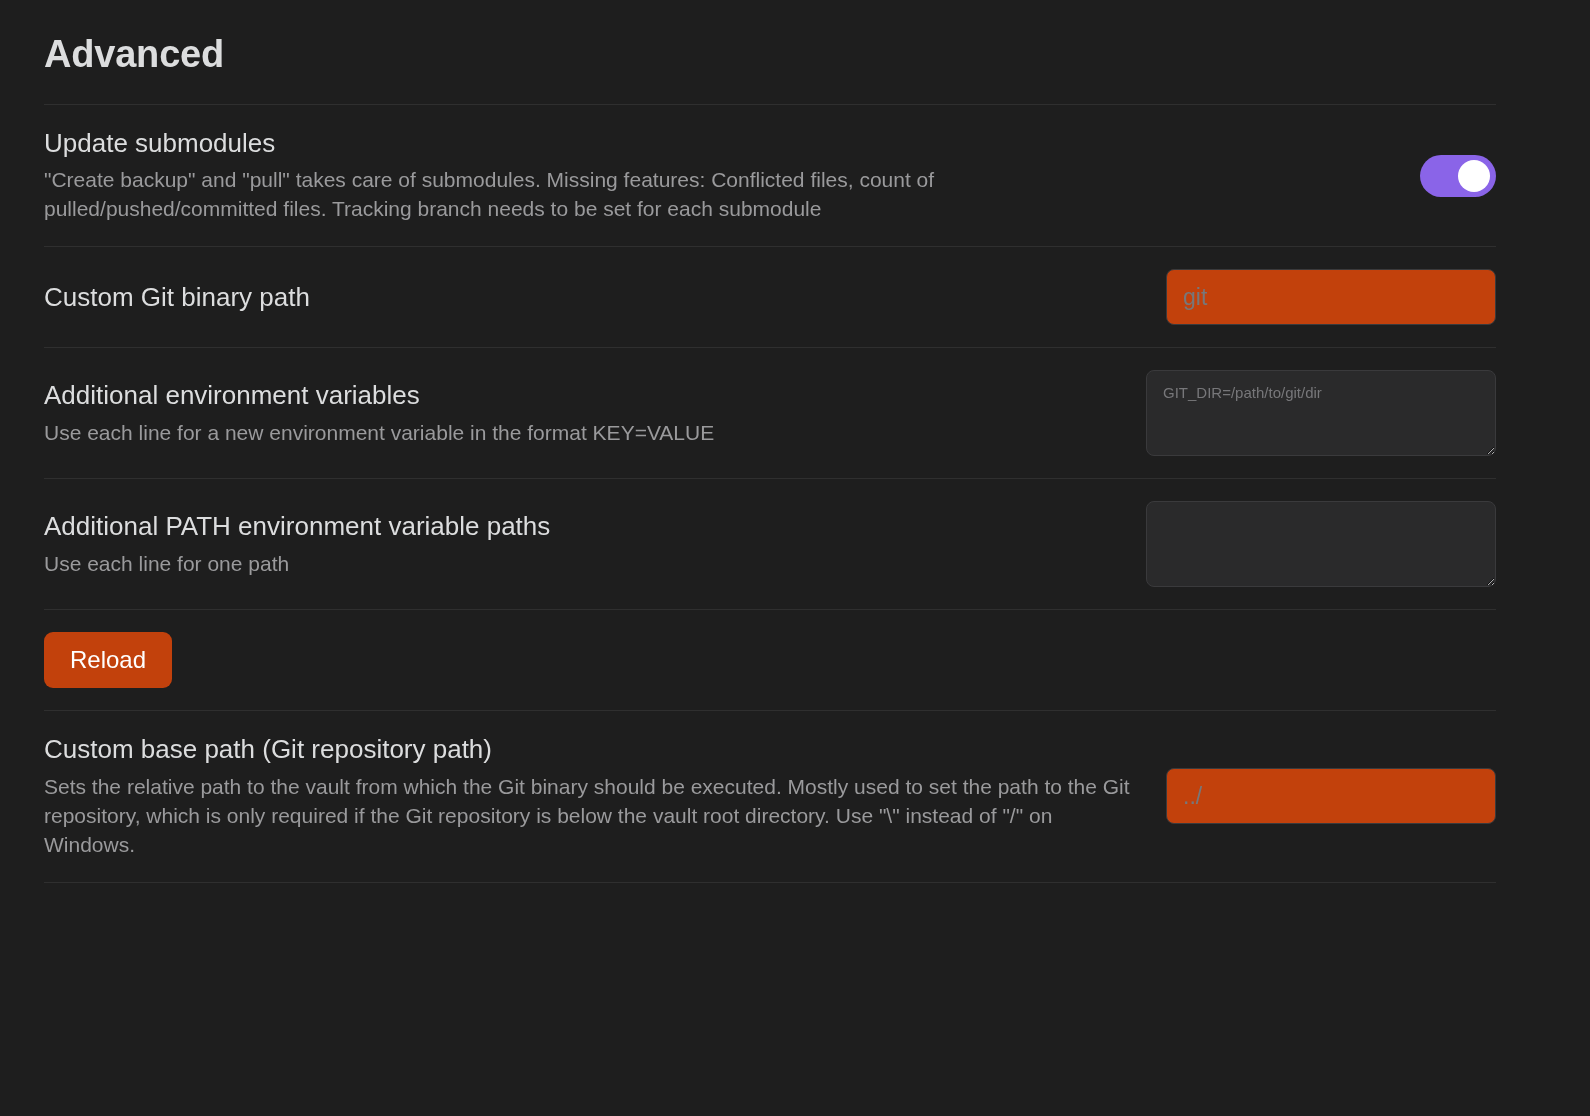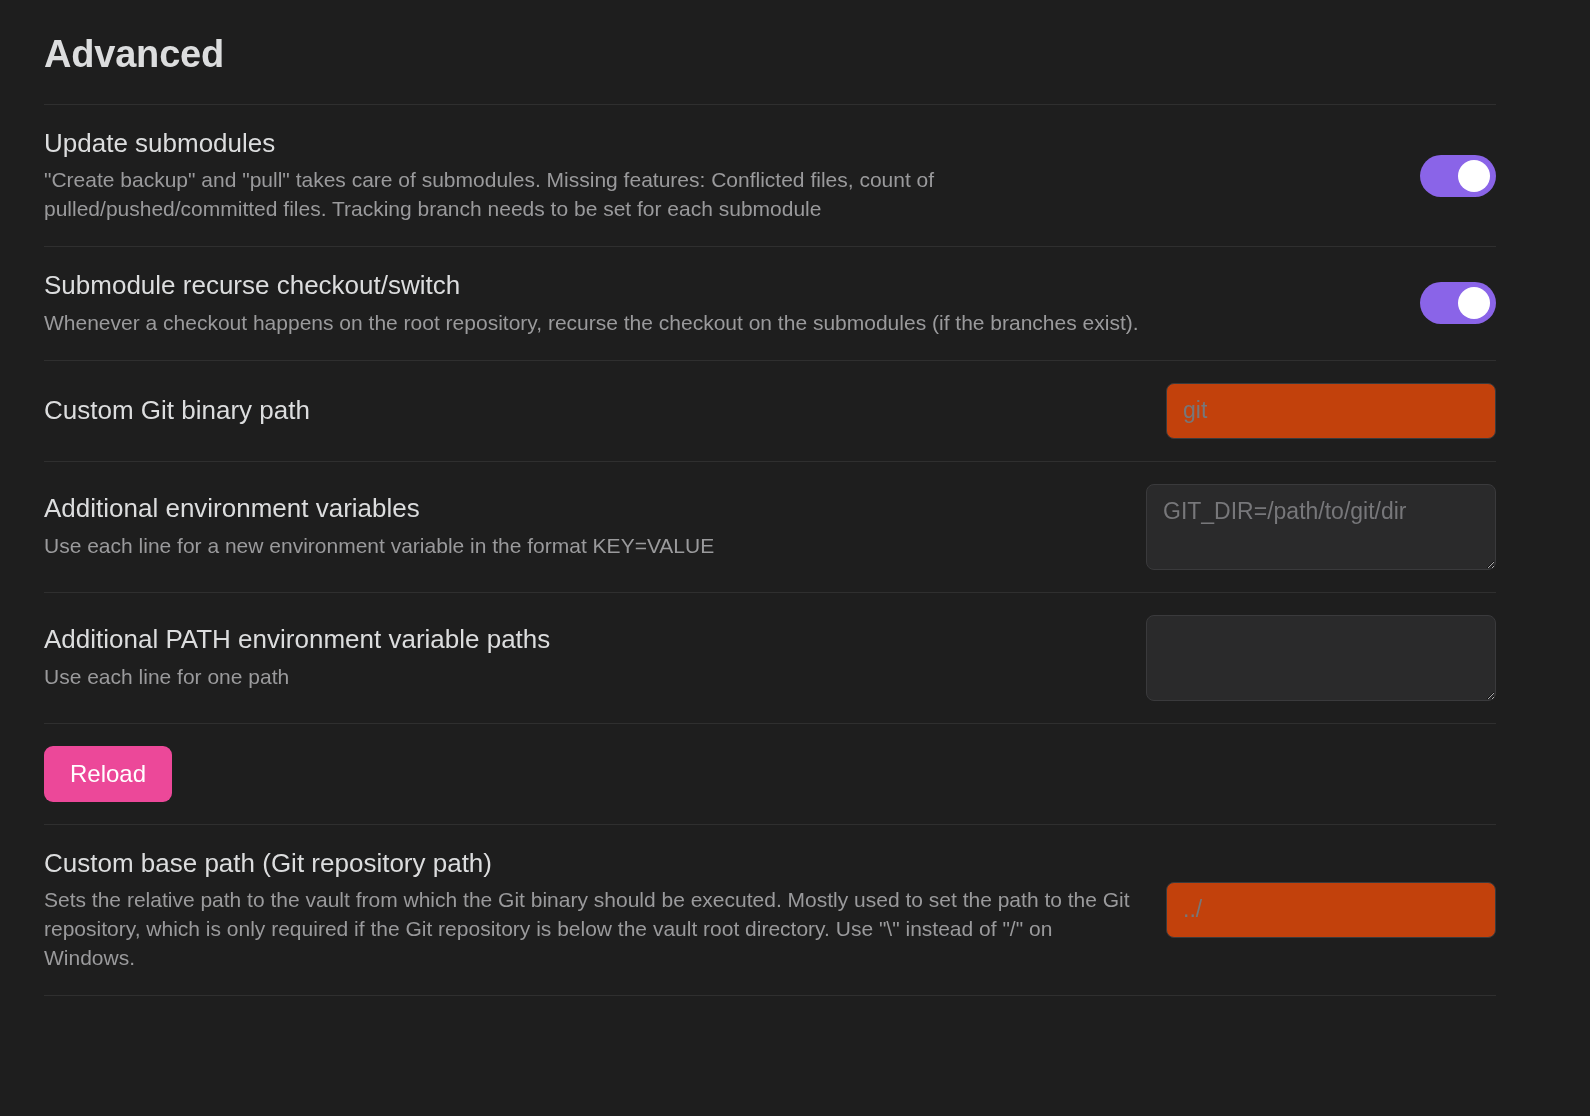--- a/index.html
+++ b/index.html
@@ -93,29 +93,29 @@
   }
   .text-input::placeholder { color: #77777a; }
   .text-area {
     background: #2a2a2b;
     border: 1px solid #3a3a3c;
     border-radius: 8px;
     height: 86px;
     width: 350px;
     padding: 12px 16px;
     color: #dcddde;
-    font-size: 23px;
+    font-size: 15px;
     font-family: "Liberation Sans", sans-serif;
     outline: none;
     resize: vertical;
     line-height: 1.3;
   }
   .text-area::placeholder { color: #77777a; }
   .btn-cta {
-    background: #ec4899;
+    background: #c2410c;
     color: #ffffff;
     border: none;
     border-radius: 9px;
     font-size: 24px;
     font-family: "Liberation Sans", sans-serif;
     padding: 14px 26px;
     cursor: pointer;
   }
   .divider-bottom {
     border-top: 1px solid #2f2f2f;
@@ -137,31 +137,20 @@
       <div class="setting-name">Update submodules</div>
       <div class="setting-desc desc-wide">"Create backup" and "pull" takes care of submodules. Missing features: Conflicted files, count of pulled/pushed/committed files. Tracking branch needs to be set for each submodule</div>
     </div>
     <div class="setting-control">
       <div class="toggle">
         <div class="knob"></div>
       </div>
     </div>
   </div>
 
-  <div class="setting-item">
-    <div class="setting-info">
-      <div class="setting-name">Submodule recurse checkout/switch</div>
-      <div class="setting-desc desc-narrow">Whenever a checkout happens on the root repository, recurse the checkout on the submodules (if the branches exist).</div>
-    </div>
-    <div class="setting-control">
-      <div class="toggle">
-        <div class="knob"></div>
-      </div>
-    </div>
-  </div>
 
   <div class="setting-item">
     <div class="setting-info">
       <div class="setting-name">Custom Git binary path</div>
     </div>
     <div class="setting-control">
       <input class="text-input" type="text" value="" placeholder="git" style="">
     </div>
   </div>
 

